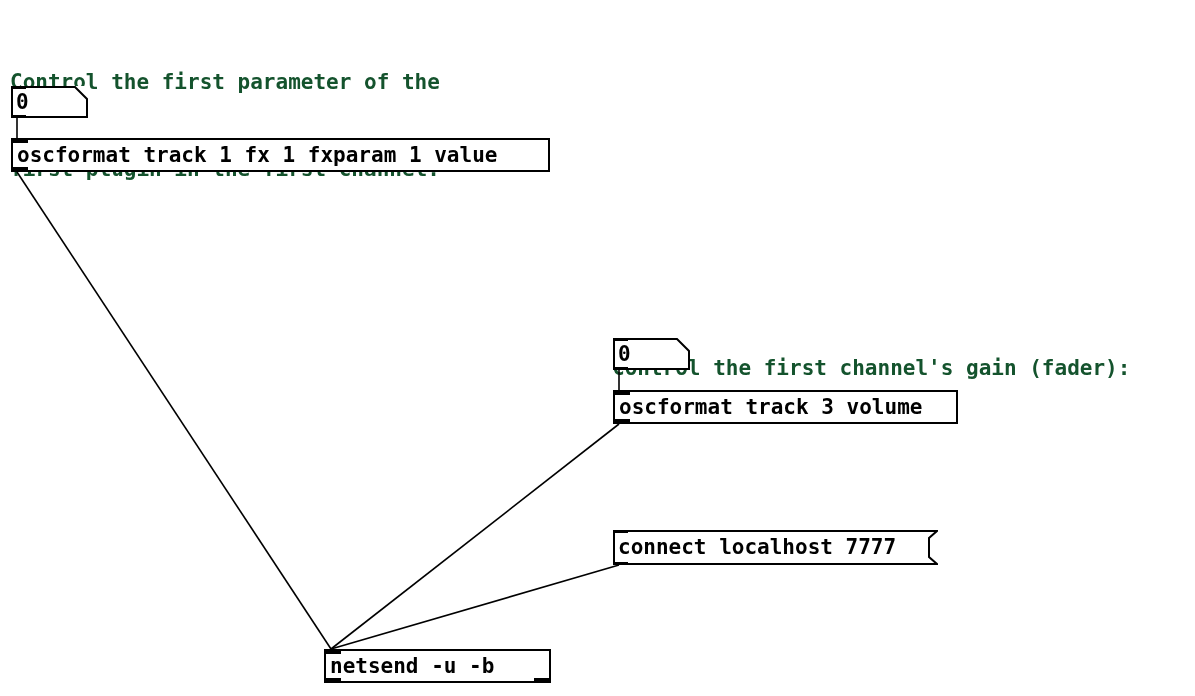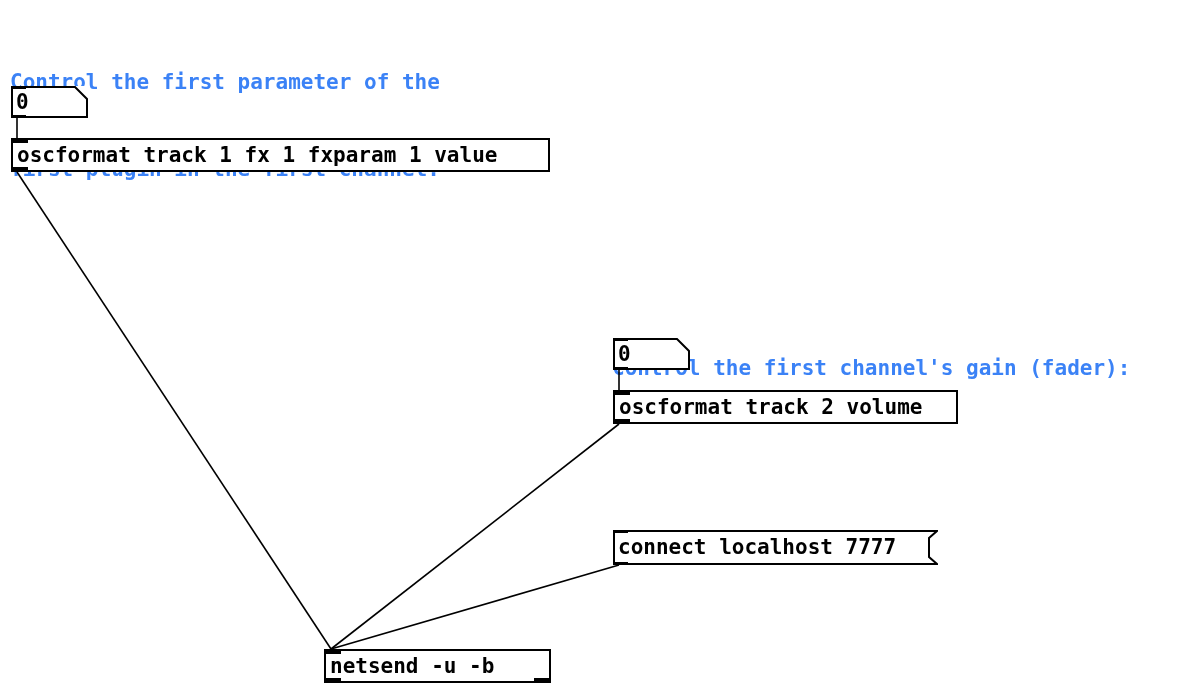--- a/index.html
+++ b/index.html
@@ -17,21 +17,21 @@
     font-family: "DejaVu Sans Mono", "Liberation Mono", monospace;
   }
 
   
   .comment {
     position: absolute;
     font-family: "DejaVu Sans Mono", "Liberation Mono", monospace;
     font-weight: bold;
     font-size: 21px;
     line-height: 29px;
-    color: #3b82f6;
+    color: #14532d;
     white-space: pre;
     letter-spacing: 0px;
   }
 
   
   .boxtext {
     font-family: "DejaVu Sans Mono", "Liberation Mono", monospace;
     font-weight: bold;
     font-size: 21px;
     color: #000000;
@@ -154,21 +154,21 @@
       <path d="M1,1 L64,1 L76,13 L76,31 L1,31 Z" fill="#ffffff" stroke="#000000" stroke-width="2"></path>
     </svg>
     <span class="nub inlet" style="left:0px; width:15px;"></span>
     <span class="nub outlet" style="left:0px; width:15px;"></span>
     <span class="boxtext atomval">0</span>
   </div>
 
   <div class="obj" style="left:613px; top:390px; width:345px; height:34px;">
     <span class="nub inlet" style="left:0px; width:15px;"></span>
     <span class="nub outlet" style="left:0px; width:15px;"></span>
-    <span class="boxtext">oscformat track 2 volume</span>
+    <span class="boxtext">oscformat track 3 volume</span>
   </div>
 
   <div class="msg" style="left:613px; top:530px; width:325px; height:35px;">
     <svg class="msgsvg" width="325" height="35" viewBox="0 0 325 35">
       <path d="M1,1 L324,1 L316,8 L316,27 L324,34 L1,34 Z" fill="#ffffff" stroke="#000000" stroke-width="2" stroke-linejoin="miter"></path>
     </svg>
     <span class="nub inlet" style="left:0px; width:15px;"></span>
     <span class="nub outlet" style="left:0px; width:15px;"></span>
     <span class="boxtext msgtext">connect localhost 7777</span>
   </div>

